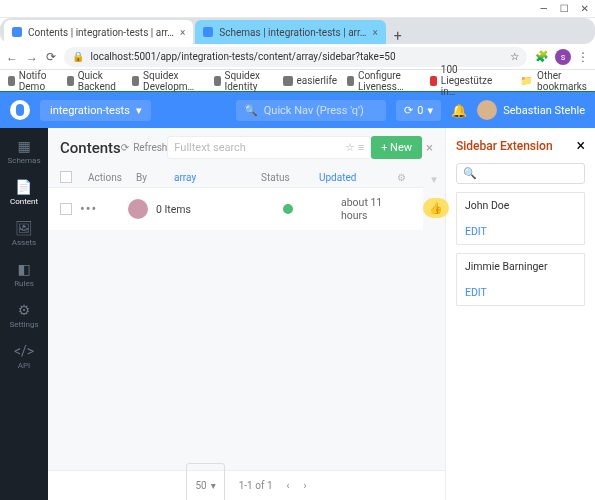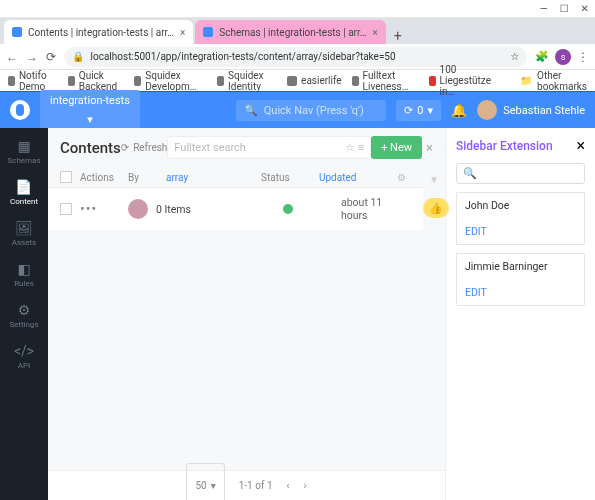--- a/index.html
+++ b/index.html
@@ -1,42 +1,42 @@
 <!DOCTYPE html>
 <html><head>
 <meta charset="utf-8">
 <style>
 * { box-sizing: border-box; margin: 0; padding: 0; font-family: -apple-system, BlinkMacSystemFont, "Segoe UI", Roboto, Arial, sans-serif; }
 html, body { width: 595px; height: 500px; overflow: hidden; background: #fff; }
 
 
 .winbar { height: 18px; background: #fff; border-bottom: 1px solid #e8e8e8; display: flex; justify-content: flex-end; align-items: center; padding: 0 6px; gap: 12px; font-size: 10px; color: #555;}
 .winbar span { cursor: default; }
-.tabstrip { height: 26px; background: #dee1e6; display: flex; align-items: flex-end; padding-left: 4px; }
+.tabstrip { height: 26px; background: #dee1e6; display: flex; align-items: flex-end; padding-left: 4px; border-radius: 11px; }
 .tab { height: 24px; background: #fff; border-radius: 6px 6px 0 0; display: flex; align-items: center; padding: 0 8px; font-size: 10px; color: #444; margin-right: 2px; min-width: 120px; gap: 6px; }
-.tab.inactive { background: #f9a8d4; }
+.tab.inactive { background: #7dd3fc; }
 .tab .ico { width: 10px; height: 10px; background: #3f8cff; border-radius: 2px; }
 .tab .x { margin-left: auto; color: #666; }
 .newtab { width: 20px; text-align: center; color: #555; font-size: 14px; }
 .addrrow { height: 26px; background: #fff; display: flex; align-items: center; padding: 0 6px; gap: 8px; border-bottom: 1px solid #e3e3e3; }
 .addrrow .nav { color: #5f6368; font-size: 12px; }
 .addrrow .url { flex: 1; background: #f1f3f4; border-radius: 12px; height: 20px; display: flex; align-items: center; padding: 0 8px; font-size: 10px; color: #333; gap: 6px; }
 .addrrow .rg { display: flex; gap: 6px; align-items: center; }
 .addrrow .puzzle { color: #5f6368; font-size: 11px; }
 .avatar-sm { width: 16px; height: 16px; border-radius: 50%; background: #8e44ad; color:#fff; font-size:9px; display:flex; align-items:center; justify-content:center;}
 .bmrow { height: 22px; background: #fff; display: flex; align-items: center; padding: 0 8px; gap: 10px; font-size: 10px; color: #444; border-bottom: 1px solid #15803d; }
 .bmrow .bm { display: flex; align-items: center; gap: 4px; }
 .bmrow .bm .fav { width:10px; height:10px; background:#777; border-radius:2px;}
 .bmrow .spacer { flex: 1; }
 
 
 .apphdr { height: 36px; background: #3f8cff; display: flex; align-items: center; padding: 0 10px; gap: 10px; color: #fff; font-size: 11px; }
 .apphdr .logo { width: 20px; height: 20px; background: #fff; border-radius: 50%; display:flex; align-items:center; justify-content:center; }
 .apphdr .logo::after { content:""; width:8px; height:12px; background:#3f8cff; border-radius:4px; }
-.apphdr .appsel { background: #5a9cff; padding: 4px 10px; border-radius: 3px; display:flex; align-items:center; gap:6px;flex-direction:column;}
+.apphdr .appsel { background: #5a9cff; padding: 4px 10px; border-radius: 3px; display:flex; align-items:center; gap:6px;}
 .apphdr .quicknav { background: #5a9cff; padding: 4px 8px; border-radius: 3px; display: flex; align-items: center; gap: 6px; width: 150px; color: #cfe2ff; }
 .apphdr .sync { background: #5a9cff; padding: 4px 8px; border-radius: 3px; display:flex; gap:4px; align-items:center;}
 .apphdr .bell { font-size: 13px; }
 .apphdr .user { display: flex; align-items: center; gap: 6px; }
 .apphdr .useravatar { width: 20px; height: 20px; border-radius: 50%; background: #d9b38c; }
 .apphdr .fill { flex:1; }
 
 
 .appbody { display: flex; height: calc(500px - 18px - 26px - 26px - 22px - 36px); }
 .sb { width: 48px; background: #1a2129; display: flex; flex-direction: column; align-items: center; padding-top: 10px; gap: 14px; }
@@ -47,39 +47,39 @@
 .main { flex: 1; background: #f7f8fa; display: flex; flex-direction: column; position: relative; }
 .mhead { display: flex; align-items: center; padding: 8px 12px; }
 .mhead h2 { font-size: 15px; font-weight: 500; color: #333; }
 .mhead .refresh { color: #888; font-size: 10px; display:flex; gap:4px; align-items:center;}
 .mhead .search { flex:1; color:#bbb; font-size:11px; padding: 4px 6px; background:#fff; border:1px solid #eee; border-radius:3px; display:flex; align-items:center; justify-content:space-between;}
 .mhead .newbtn { background: #4bbf73; color: #fff; padding: 5px 10px; border-radius: 3px; font-size: 11px; }
 .mhead .close { color:#aaa; font-size:13px; margin-left:4px;}
 
 .thead { display: flex; align-items: center; padding: 4px 12px; font-size: 10px; color: #888; border-bottom: 1px solid #eee; background:#f7f8fa; gap:8px;}
 .thead .cb, .trow .cb { width: 12px; height:12px; border:1px solid #ccc; background:#fff;}
-.thead .c-act { width: 40px;} .thead .c-by{width:30px;} .thead .c-arr{flex:1; color:#3f8cff;}
+.thead .c-act { width: 40px; margin-left: 8px;} .thead .c-by{width:30px;} .thead .c-arr{flex:1; color:#3f8cff;}
 .thead .c-st{width:50px;} .thead .c-up{width:70px; color:#3f8cff;} .thead .c-g{width:14px; color:#bbb;}
 .filtercol { width:22px; display:flex; justify-content:center; padding-top:6px; color:#ccc; font-size:11px;}
 
 .trow { display: flex; align-items: center; padding: 8px 12px; background: #fff; font-size: 10.5px; color:#444; gap:8px;}
 .trow .dots{width:40px; color:#888; font-size:14px; letter-spacing:1px;}
 .trow .av{width:20px; height:20px; border-radius:50%; background:#c9a;}
 .trow .txt{flex:1;}
 .trow .dot{width:10px; height:10px; background:#4bbf73; border-radius:50%; margin-right:40px;}
 .trow .time{width:70px; text-align:left; color:#666;}
 
 .highlight { position:absolute; right:-4px; top:70px; width:26px; height:20px; background:#ffe066; border-radius:10px; display:flex; align-items:center; justify-content:center; font-size:11px;}
 
 .pager { margin-top:auto; background:#fff; border-top:1px solid #eee; height:30px; display:flex; align-items:center; justify-content:center; gap:14px; font-size:10px; color:#888;}
 .pager .psel{border:1px solid #ddd; padding:16px 8px; border-radius:3px; display:flex; gap:4px;}
 
 .ext { width: 150px; background:#fff; border-left:1px solid #eee; padding:8px 10px; }
 .ext .ehead{display:flex; justify-content:space-between; align-items:center; margin-bottom:8px;}
-.ext h3{font-size:12px; font-weight:500; color:#8b5cf6;}
+.ext h3{font-size:12px; font-weight:500; color:#c2410c;}
 .ext .esearch{width:100%; border:1px solid #ddd; border-radius:3px; padding:3px 6px; font-size:11px; color:#888; margin-bottom:8px; display:flex; align-items:center; gap:4px;}
 .ext .card{border:1px solid #e5e5e5; border-radius:1px; padding:6px 8px; margin-bottom:8px; font-size:10.5px;}
 .ext .card .nm{color:#333;}
 .ext .card .edit{color:#3f8cff; margin-top:13px;}
 
 .tablewrap{display:flex;}
 .tablewrap .tmain{flex:1;}
 </style>
 </head>
 <body>
@@ -136,21 +136,21 @@
   <div class="bm">
       <span class="fav"></span>
       <span>Squidex Identity</span>
     </div>
   <div class="bm">
       <span class="fav"></span>
       <span>easierlife</span>
     </div>
   <div class="bm">
       <span class="fav"></span>
-      <span>Fulltext Liveness…</span>
+      <span>Configure Liveness…</span>
     </div>
   <div class="bm">
       <span class="fav" style="background:#d33"></span>
       <span>100 Liegestütze in…</span>
     </div>
   <div class="spacer"></div>
   <div class="bm">
       <span>📁</span>
       <span>Other bookmarks</span>
     </div>

